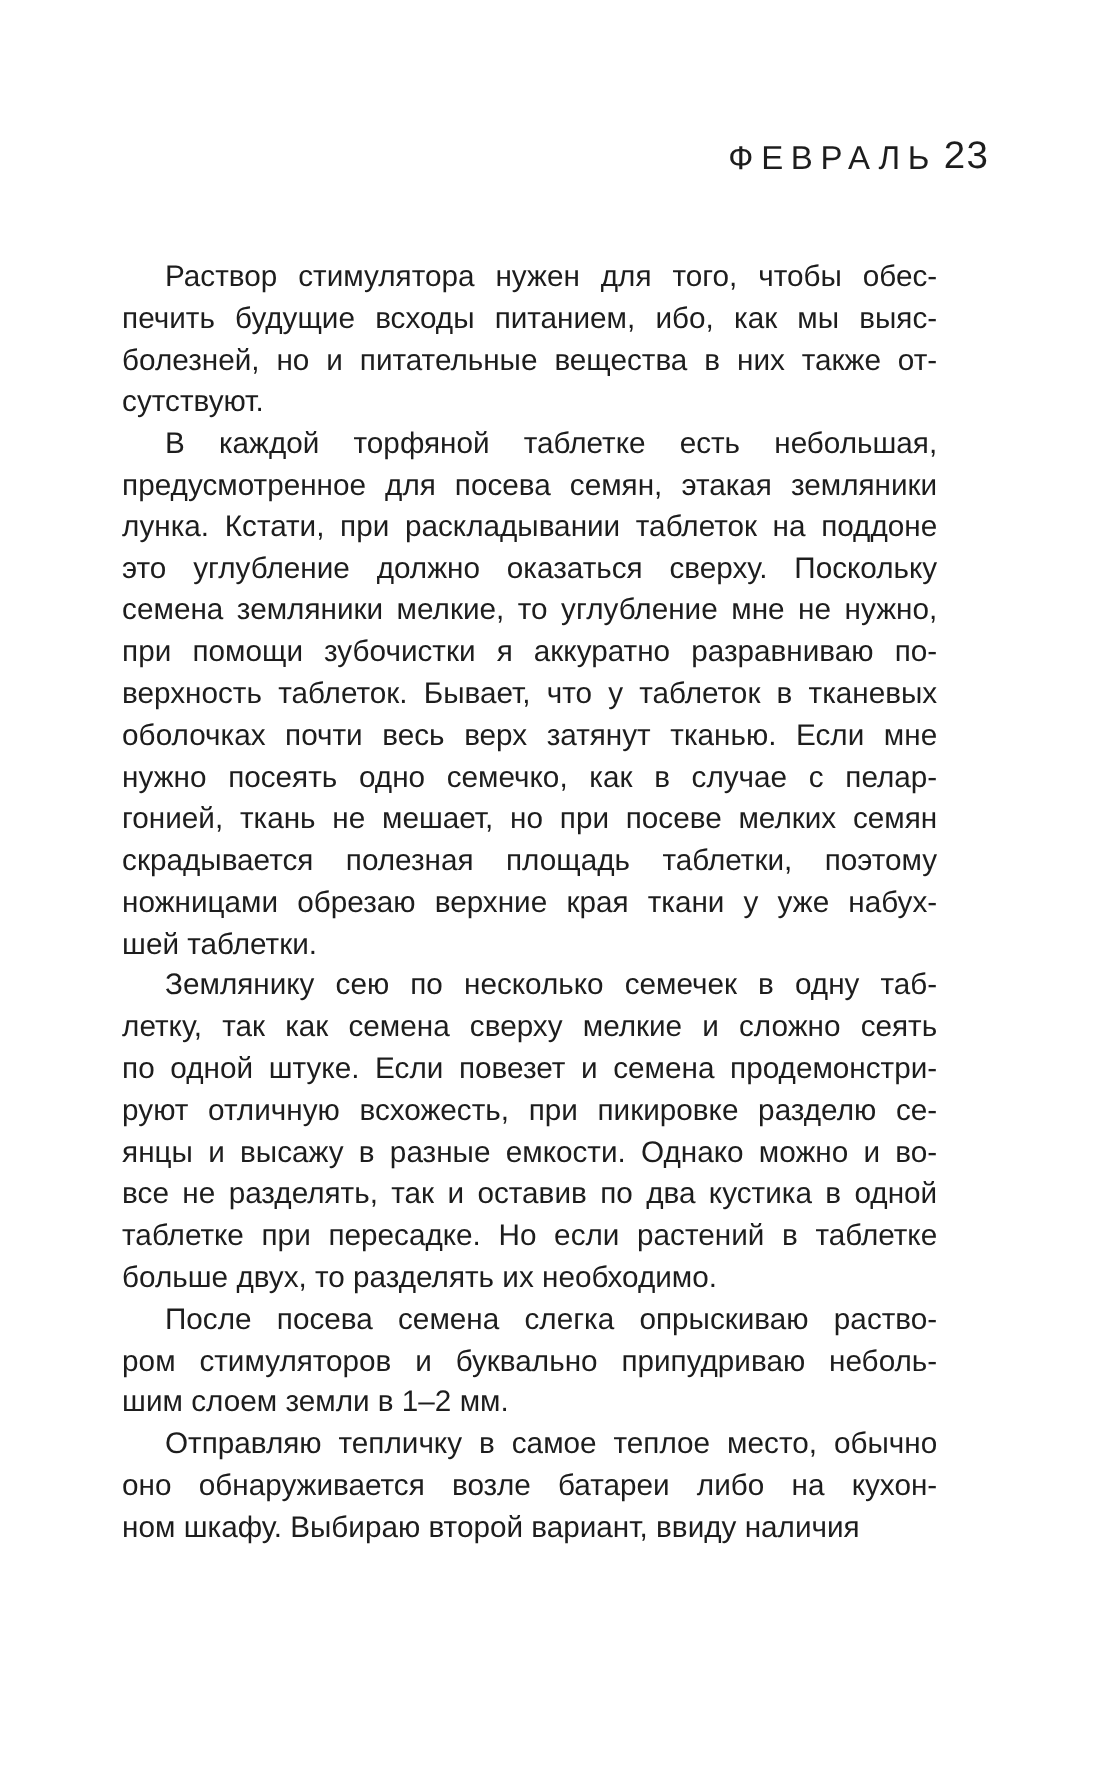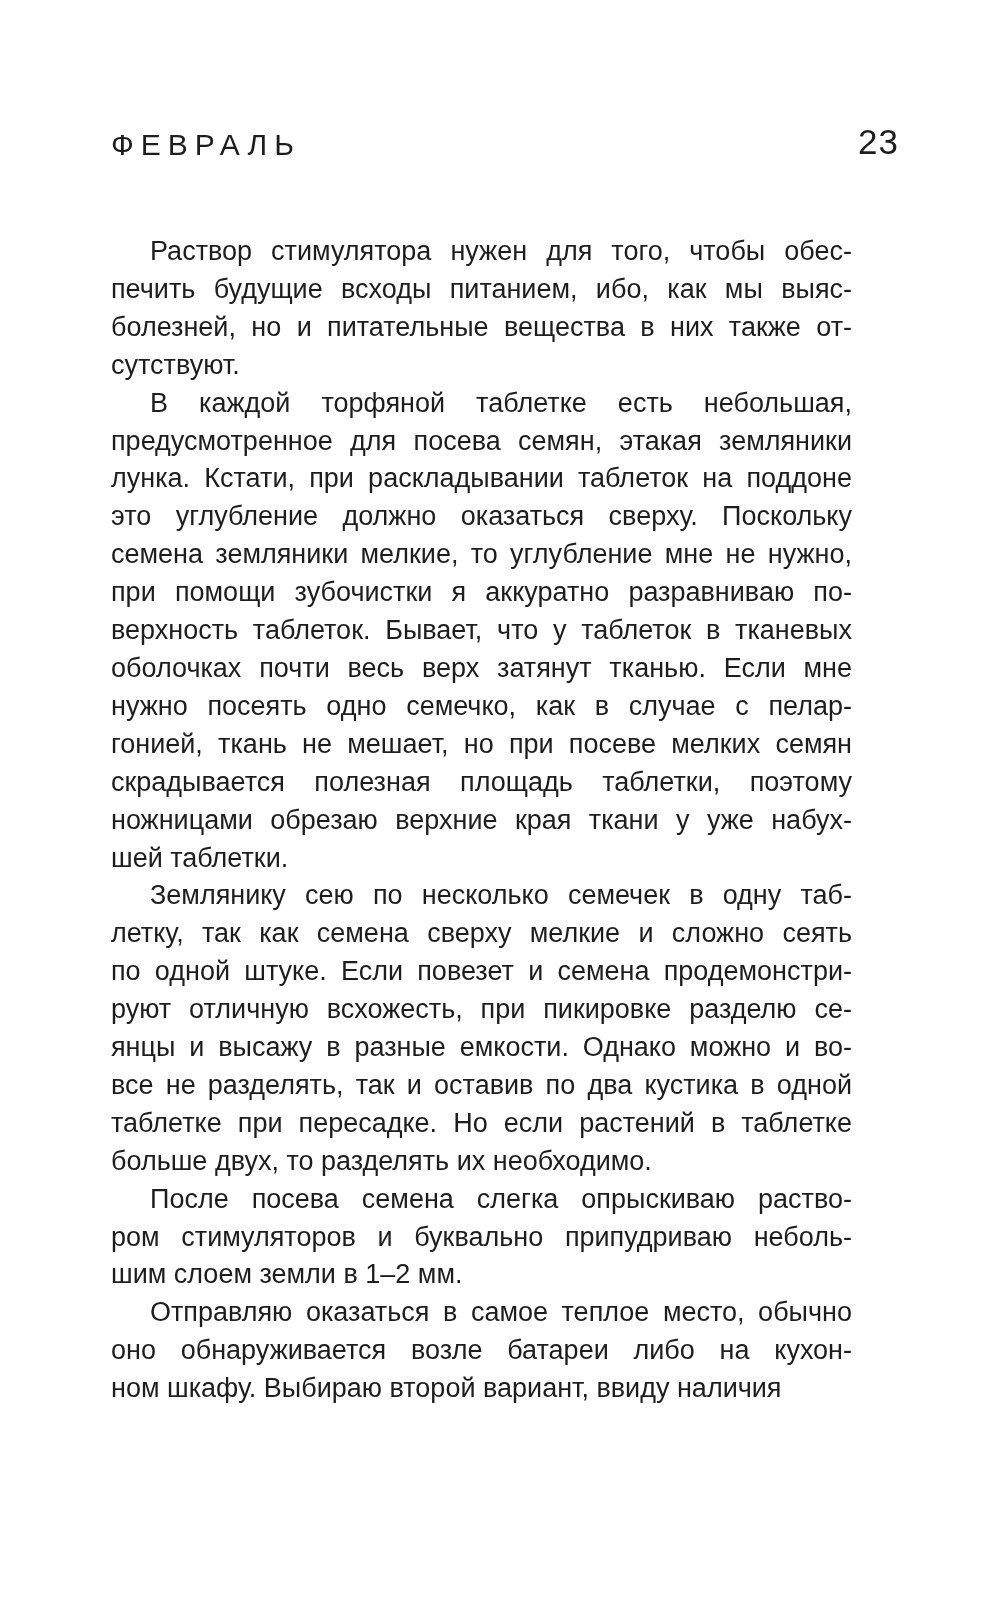--- a/index.html
+++ b/index.html
@@ -16,21 +16,21 @@
   .running-head {
     position: absolute;
     top: 128px;
     left: 111px;
     width: 741px;
     height: 40px;
   }
   .chapter-title {
     display: block;
     width: 100%;
-    text-align: left;
+    text-align: right;
     font-size: 30px;
     font-weight: 400;
     letter-spacing: 7px;
     color: #1d1d1d;
   }
   .page-num {
     position: absolute;
     top: 122px;
     right: 101px;
     font-size: 35px;
@@ -99,18 +99,18 @@
         <div class="line">все не разделять, так и оставив по два кустика в одной</div>
         <div class="line">таблетке при пересадке. Но если растений в таблетке</div>
         <div class="line last">больше двух, то разделять их необходимо.</div>
       </div>
       <div class="para">
         <div class="line">После посева семена слегка опрыскиваю раство-</div>
         <div class="line">ром стимуляторов и буквально припудриваю неболь-</div>
         <div class="line last">шим слоем земли в 1–2 мм.</div>
       </div>
       <div class="para">
-        <div class="line">Отправляю оказаться в самое теплое место, обычно</div>
+        <div class="line">Отправляю тепличку в самое теплое место, обычно</div>
         <div class="line">оно обнаруживается возле батареи либо на кухон-</div>
         <div class="line last">ном шкафу. Выбираю второй вариант, ввиду наличия</div>
       </div>
     </div>
 </div>
 
 </body></html>

